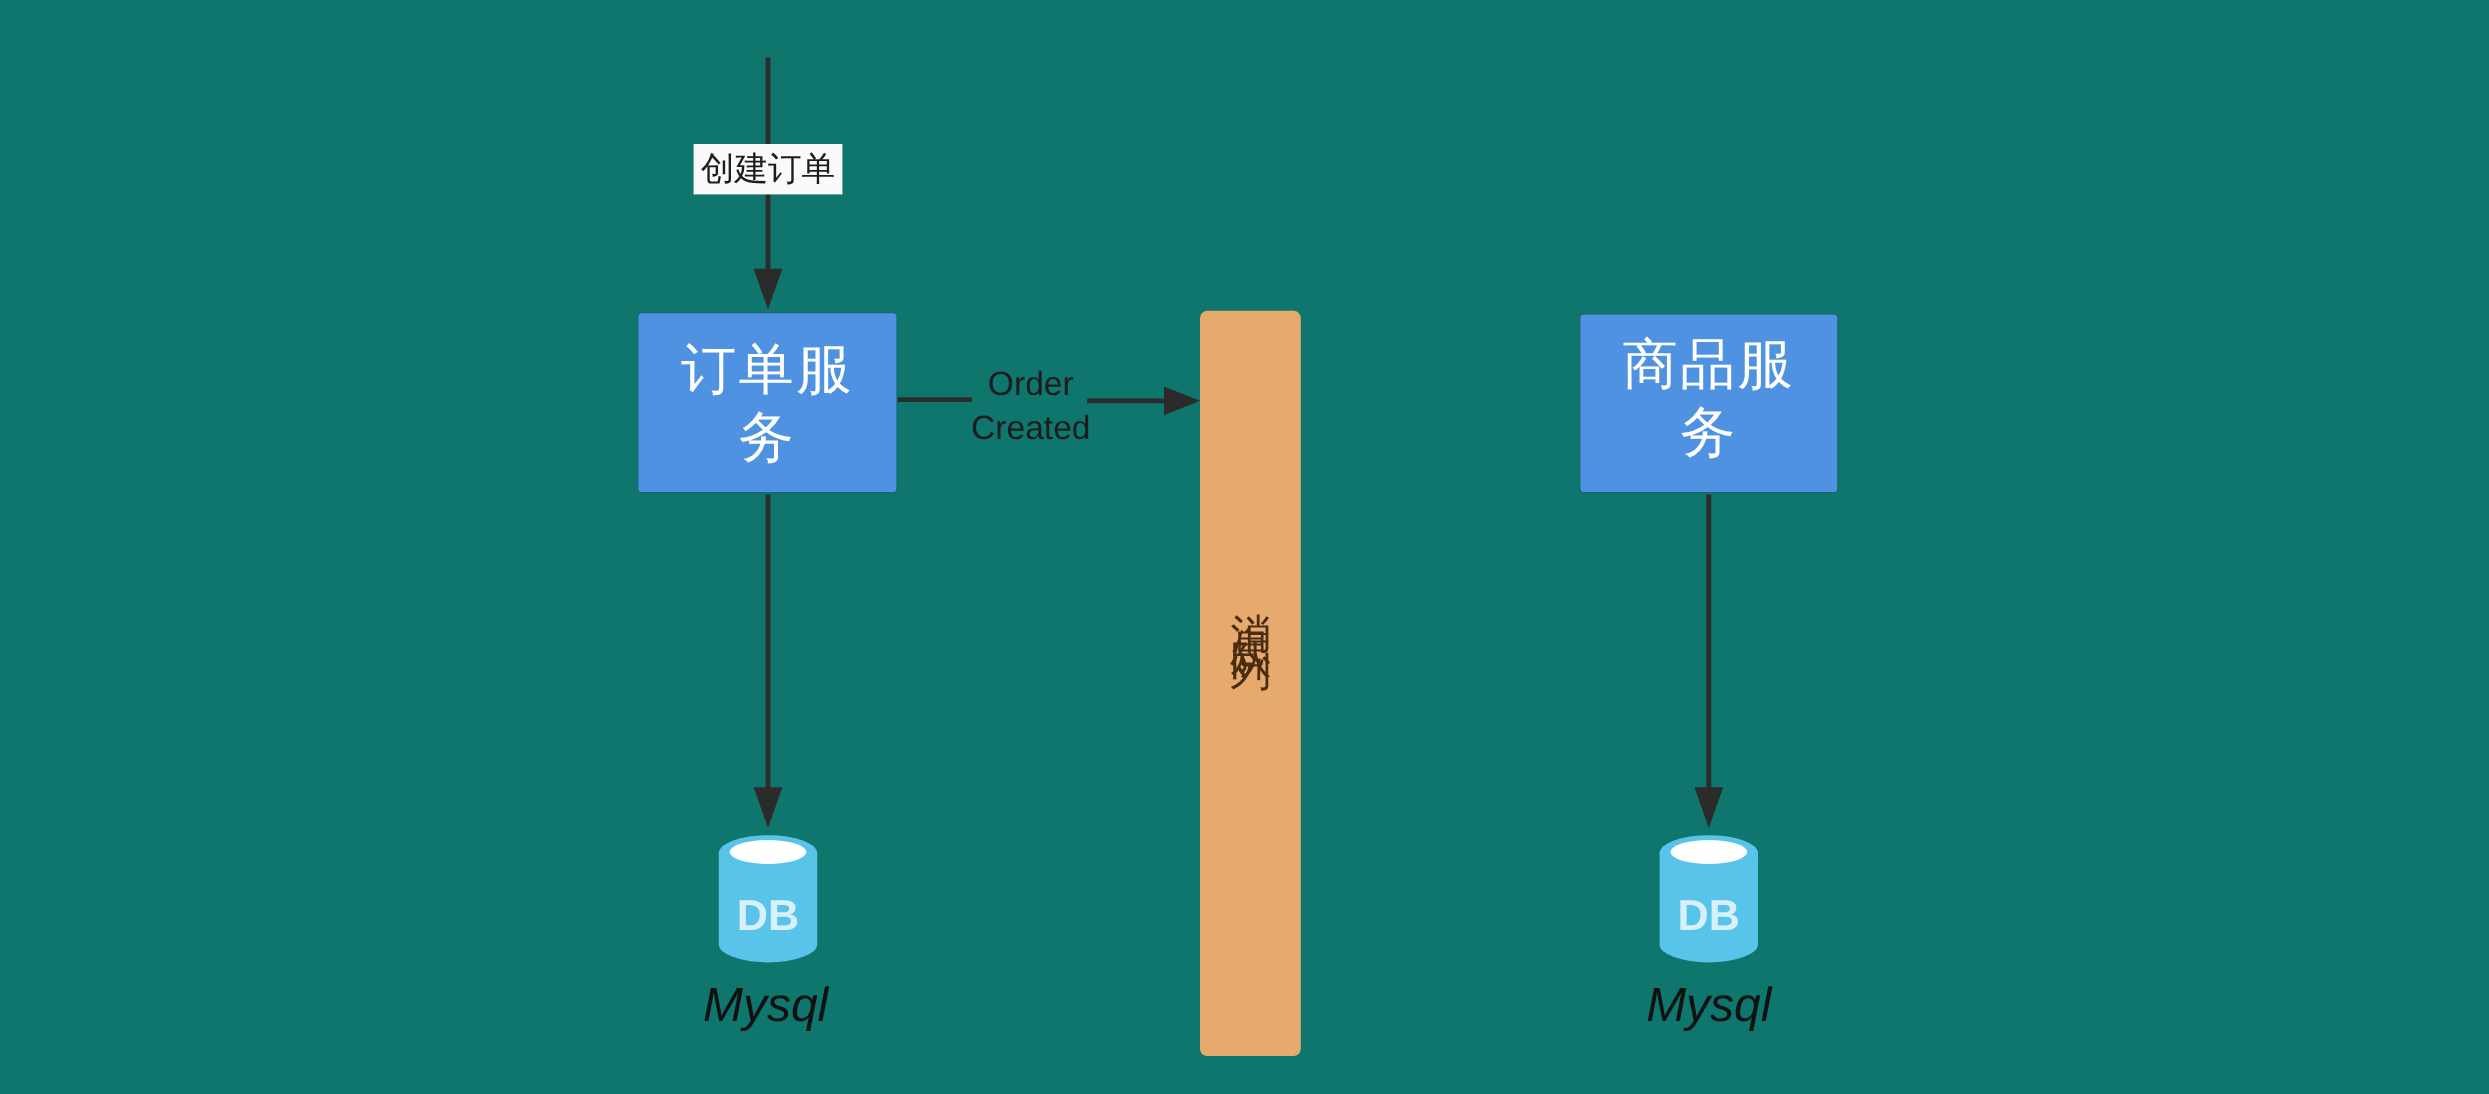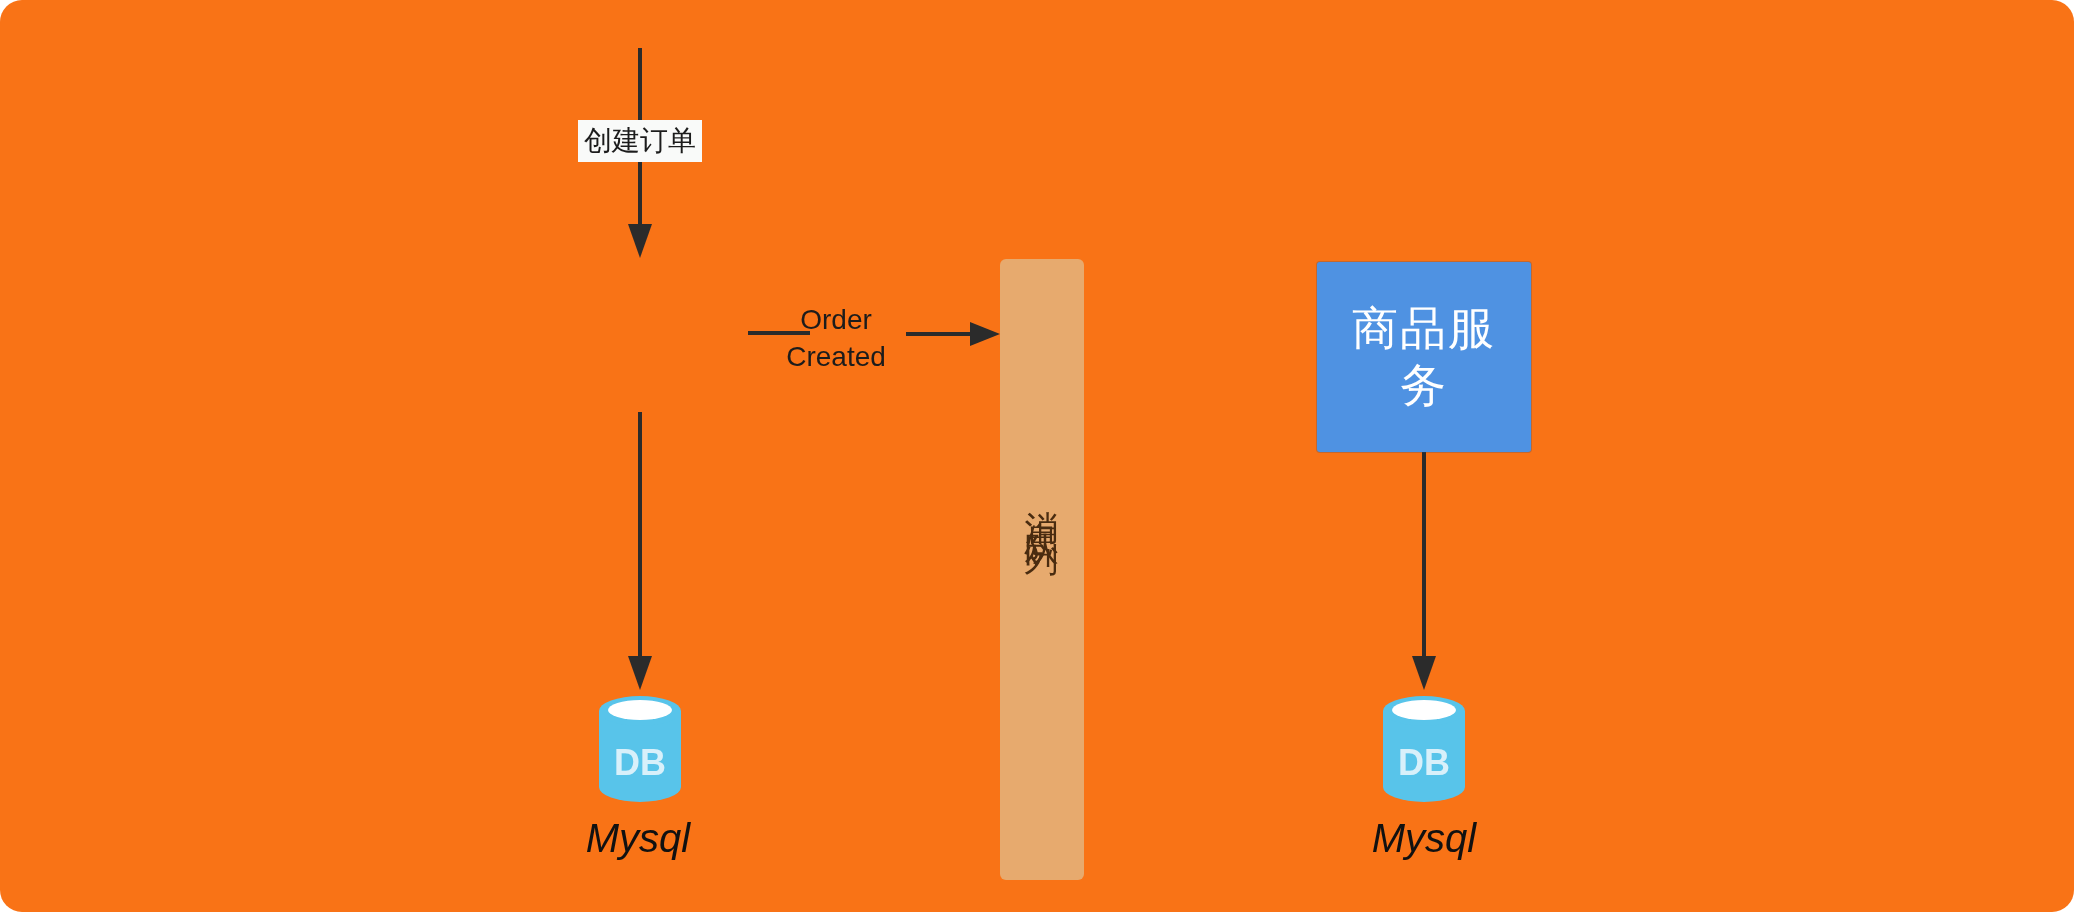--- a/index.html
+++ b/index.html
@@ -5,23 +5,22 @@
   html, body {
     margin: 0;
     padding: 0;
     background: #ffffff;
     font-family: "Liberation Sans", "DejaVu Sans", sans-serif;
   }
   #canvas {
     position: relative;
     width: 2074px;
     height: 912px;
-    background: #f97316;
+    background: #0f766e;
     overflow: hidden;
-    border-radius: 22px;
   }
   #arrow-layer {
     position: absolute;
     left: 0; top: 0;
     width: 2074px; height: 912px;
   }
   .svc-box {
     position: absolute;
     background: #4f92e2;
     border-radius: 3px;
@@ -32,21 +31,21 @@
   }
   .svc-box .svc-label {
     width: 160px;
     text-align: center;
     color: #ffffff;
     font-size: 46px;
     line-height: 57px;
     letter-spacing: 2px;
   }
   #order-service-box { left: 532px; top: 261px; width: 215px; height: 149px; }
-  #product-service-box { left: 1317px; top: 262px; width: 214px; height: 190px; }
+  #product-service-box { left: 1317px; top: 262px; width: 214px; height: 148px; font-family: Liberation Mono, monospace; }
 
   #queue-bar {
     position: absolute;
     left: 1000px; top: 259px;
     width: 84px; height: 621px;
     background: #e7aa6e;
     border-radius: 6px;
   }
   #queue-label {
     position: absolute;
@@ -67,21 +66,21 @@
   }
   #create-order-label {
     left: 640px; top: 120px;
     transform: translateX(-50%);
     font-size: 28px;
     background: #f9faf9;
     padding: 2px 6px;
     white-space: nowrap;
   }
   #order-created-label {
-    left: 836px; top: 301px;
+    left: 859px; top: 301px;
     transform: translateX(-50%);
     width: 170px;
     font-size: 28px;
     line-height: 37px;
   }
 
   .db-node { position: absolute; width: 90px; height: 112px; text-align: right; }
   #order-db { left: 595px; top: 693px; }
   #product-db { left: 1379px; top: 693px; }
 
@@ -131,20 +130,23 @@
         <line x1="1424" y1="412" x2="1424" y2="658"></line>
         <polygon points="1424,690 1412,656 1436,656" stroke="none"></polygon>
       </g>
     </g>
   </svg>
 
   <div class="edge-label" id="create-order-label">创建订单</div>
 
   <div class="edge-label" id="order-created-label">Order Created</div>
 
+  <div class="svc-box" id="order-service-box">
+    <div class="svc-label">订单服务</div>
+  </div>
 
   <div class="svc-box" id="product-service-box">
     <div class="svc-label">商品服务</div>
   </div>
 
   <div id="queue-bar">
     <div id="queue-label">消息队列</div>
   </div>
 
   <div class="db-node" id="order-db">

